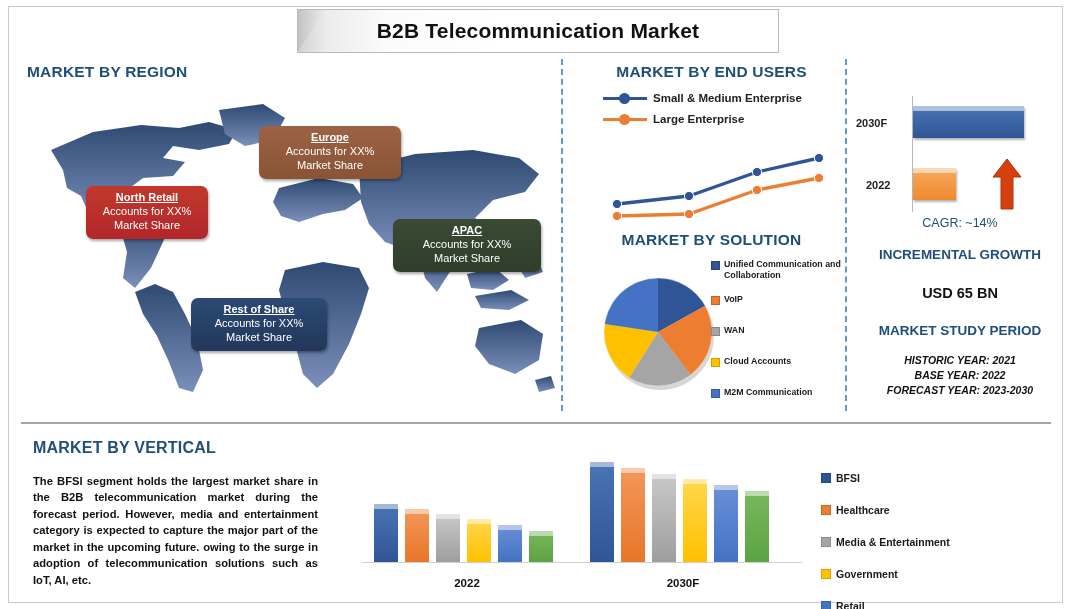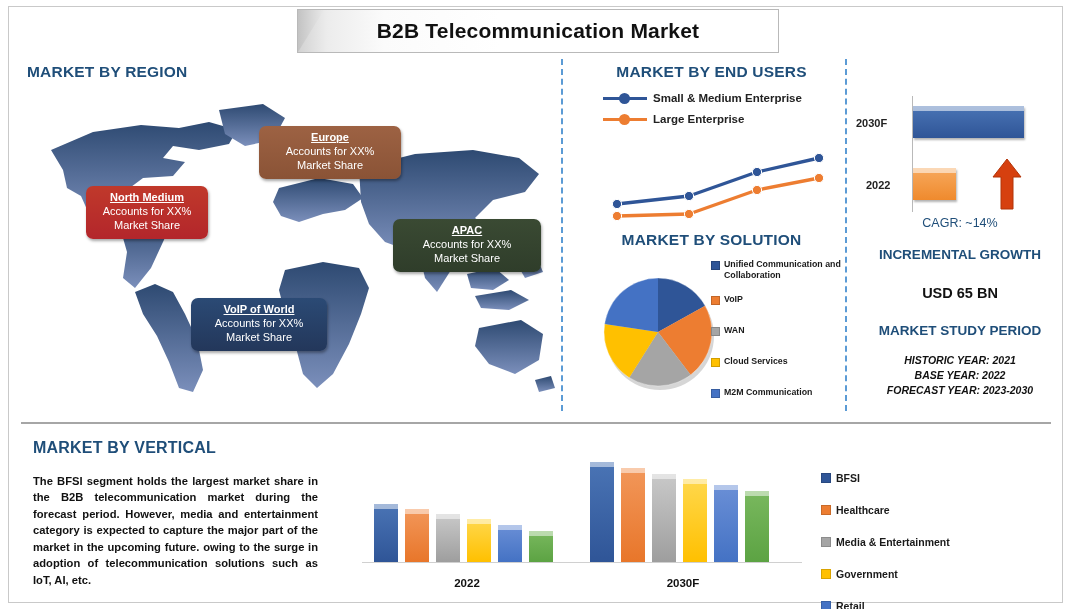--- a/index.html
+++ b/index.html
@@ -174,36 +174,36 @@
         <path d="M452,204 L488,198 L506,208 L486,218 L458,216 Z"></path>
         <path d="M494,172 L514,166 L520,180 L502,186 Z"></path>
 
         <path d="M456,236 L498,228 L520,242 L516,268 L492,282 L466,272 L452,254 Z"></path>
         <path d="M512,288 L528,284 L532,296 L516,300 Z"></path>
       </g>
     </svg>
   </div>
 
   <div class="callout" id="co-na">
-    <span class="c-name">North Medium</span>
+    <span class="c-name">North Retail</span>
     <span class="c-line">Accounts for XX%</span>
     <span class="c-line">Market Share</span>
   </div>
   <div class="callout" id="co-eu">
     <span class="c-name">Europe</span>
     <span class="c-line">Accounts for XX%</span>
     <span class="c-line">Market Share</span>
   </div>
   <div class="callout" id="co-apac">
     <span class="c-name">APAC</span>
     <span class="c-line">Accounts for XX%</span>
     <span class="c-line">Market Share</span>
   </div>
   <div class="callout" id="co-row">
-    <span class="c-name">VoIP of World</span>
+    <span class="c-name">Rest of Share</span>
     <span class="c-line">Accounts for XX%</span>
     <span class="c-line">Market Share</span>
   </div>
 
   <div class="sec-title" style="left:570px; top:56px; width:265px; text-align:center; font-size:15.5px;">MARKET BY END USERS</div>
 
   <div class="endusers">
     <div class="lg-row">
       <span class="lg-mark">
         <i style="background:#2f5597"></i>
@@ -261,21 +261,21 @@
       <div class="pl-row" style="margin-bottom:20px;">
         <span class="pl-sw" style="background:#ed7d31"></span>
         <span class="pl-tx">VoIP</span>
       </div>
       <div class="pl-row" style="margin-bottom:20px;">
         <span class="pl-sw" style="background:#a5a5a5"></span>
         <span class="pl-tx">WAN</span>
       </div>
       <div class="pl-row" style="margin-bottom:20px;">
         <span class="pl-sw" style="background:#ffc000"></span>
-        <span class="pl-tx">Cloud Services</span>
+        <span class="pl-tx">Cloud Accounts</span>
       </div>
       <div class="pl-row">
         <span class="pl-sw" style="background:#4472c4"></span>
         <span class="pl-tx">M2M Communication</span>
       </div>
     </div>
   </div>
 
 
   <div class="msize">

